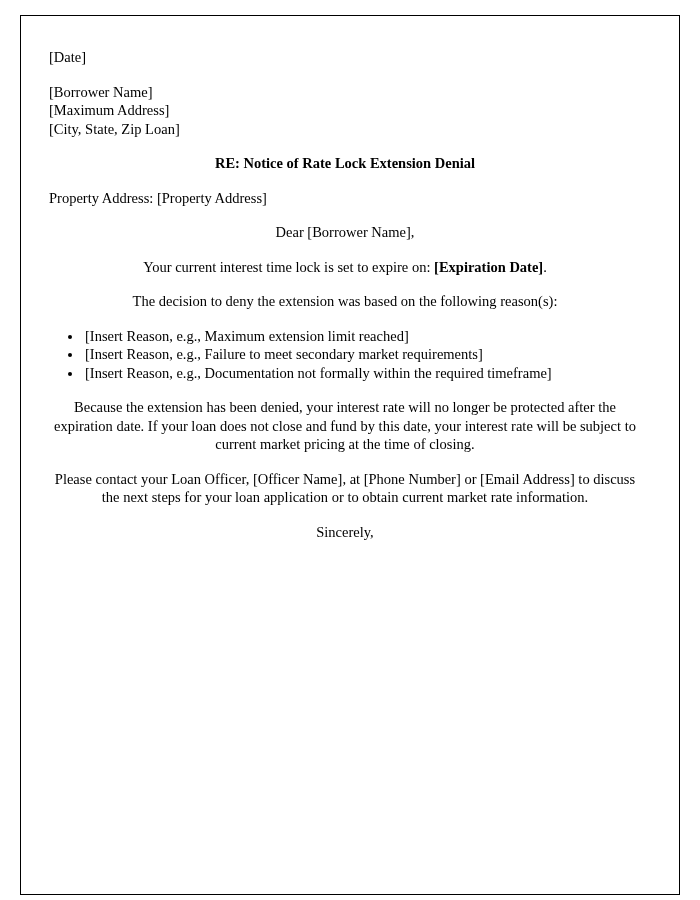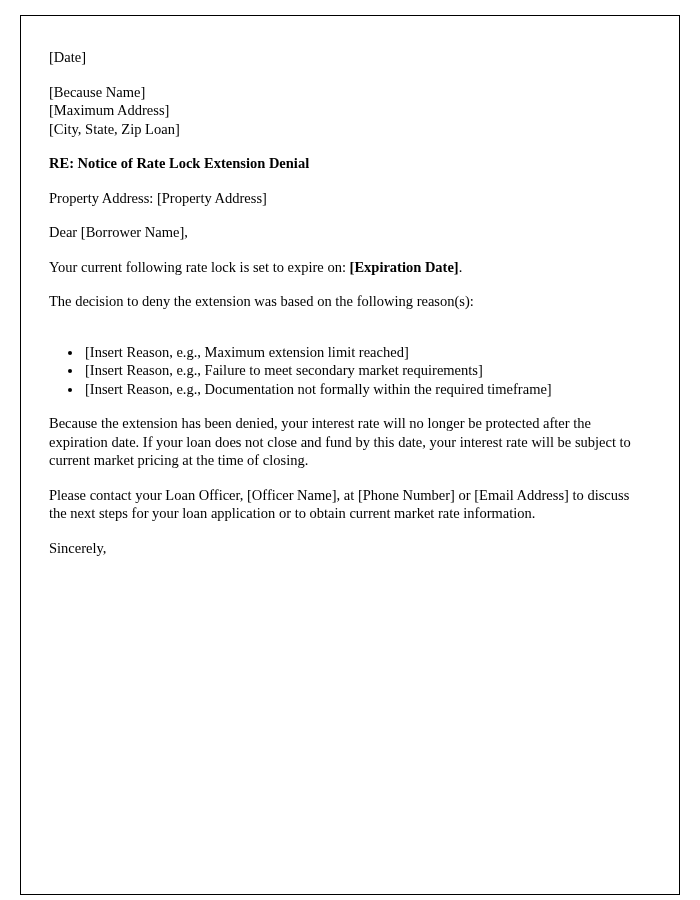--- a/index.html
+++ b/index.html
@@ -28,58 +28,59 @@
   }
   .line {
     font-size: 14.5px;
     line-height: 18.5px;
   }
   .para {
     font-size: 14.5px;
     line-height: 18.5px;
     margin-top: 16px;
     max-width: 592px;
+    text-align: center;
   }
   .block { margin-top: 16px; }
   .bold { font-weight: bold; }
   ul.reasons {
-    margin-top: 32px;
+    margin-top: 16px;
     margin-left: 34px;
     list-style-type: disc;
   }
   ul.reasons li {
     font-size: 14.5px;
     line-height: 18.5px;
     padding-left: 2px;
   }
 </style>
 </head>
 <body>
 
 <div class="page">
   <div class="letter-frame">
 
     <div class="line">[Date]</div>
 
     <div class="block">
-      <div class="line">[Because Name]</div>
+      <div class="line">[Borrower Name]</div>
       <div class="line">[Maximum Address]</div>
       <div class="line">[City, State, Zip Loan]</div>
     </div>
 
     <div class="para bold">RE: Notice of Rate Lock Extension Denial</div>
 
     <div class="block">
       <div class="line">Property Address: [Property Address]</div>
     </div>
 
     <div class="para">Dear [Borrower Name],</div>
 
 
-    <div class="para"><span>Your current following rate lock is set to expire on: </span><span class="bold">[Expiration Date]</span><span>.</span></div>
+    <div class="para"><span>Your current interest time lock is set to expire on: </span><span class="bold">[Expiration Date]</span><span>.</span></div>
 
     <div class="para">The decision to deny the extension was based on the following reason(s):</div>
 
     <ul class="reasons">
       <li>[Insert Reason, e.g., Maximum extension limit reached]</li>
       <li>[Insert Reason, e.g., Failure to meet secondary market requirements]</li>
       <li>[Insert Reason, e.g., Documentation not formally within the required timeframe]</li>
     </ul>
 
     <div class="para">Because the extension has been denied, your interest rate will no longer be protected after the expiration date. If your loan does not close and fund by this date, your interest rate will be subject to current market pricing at the time of closing.</div>

